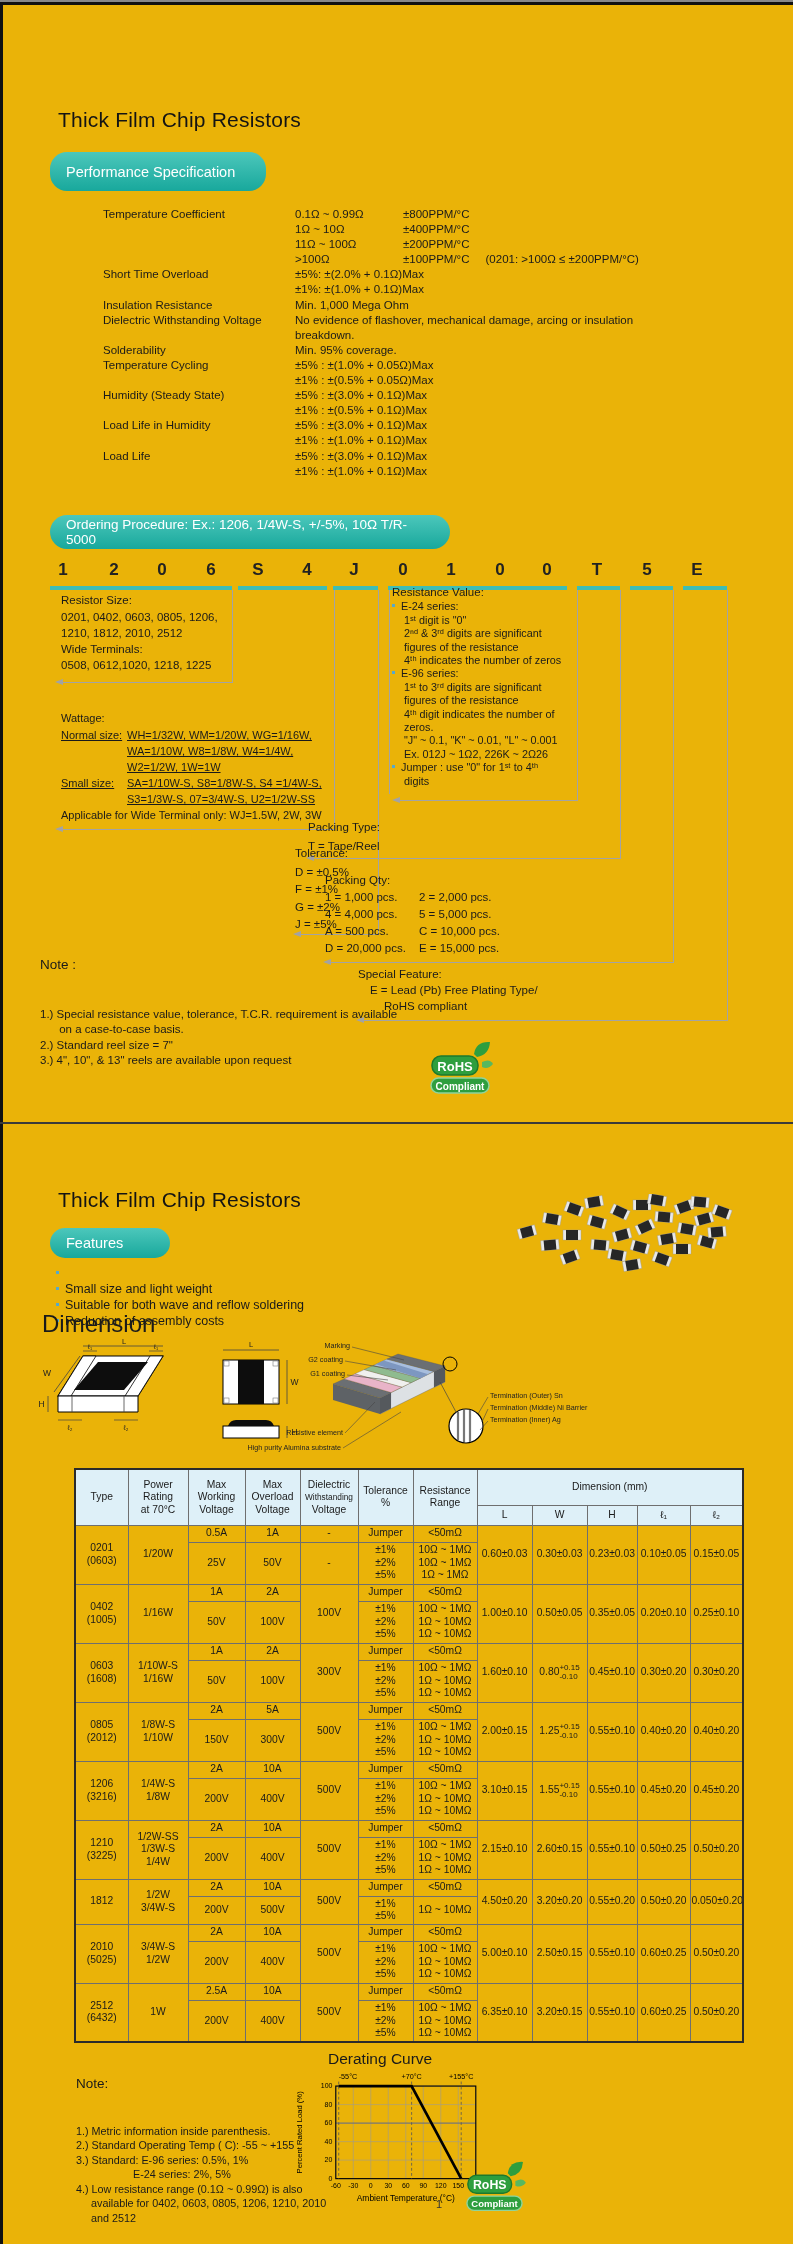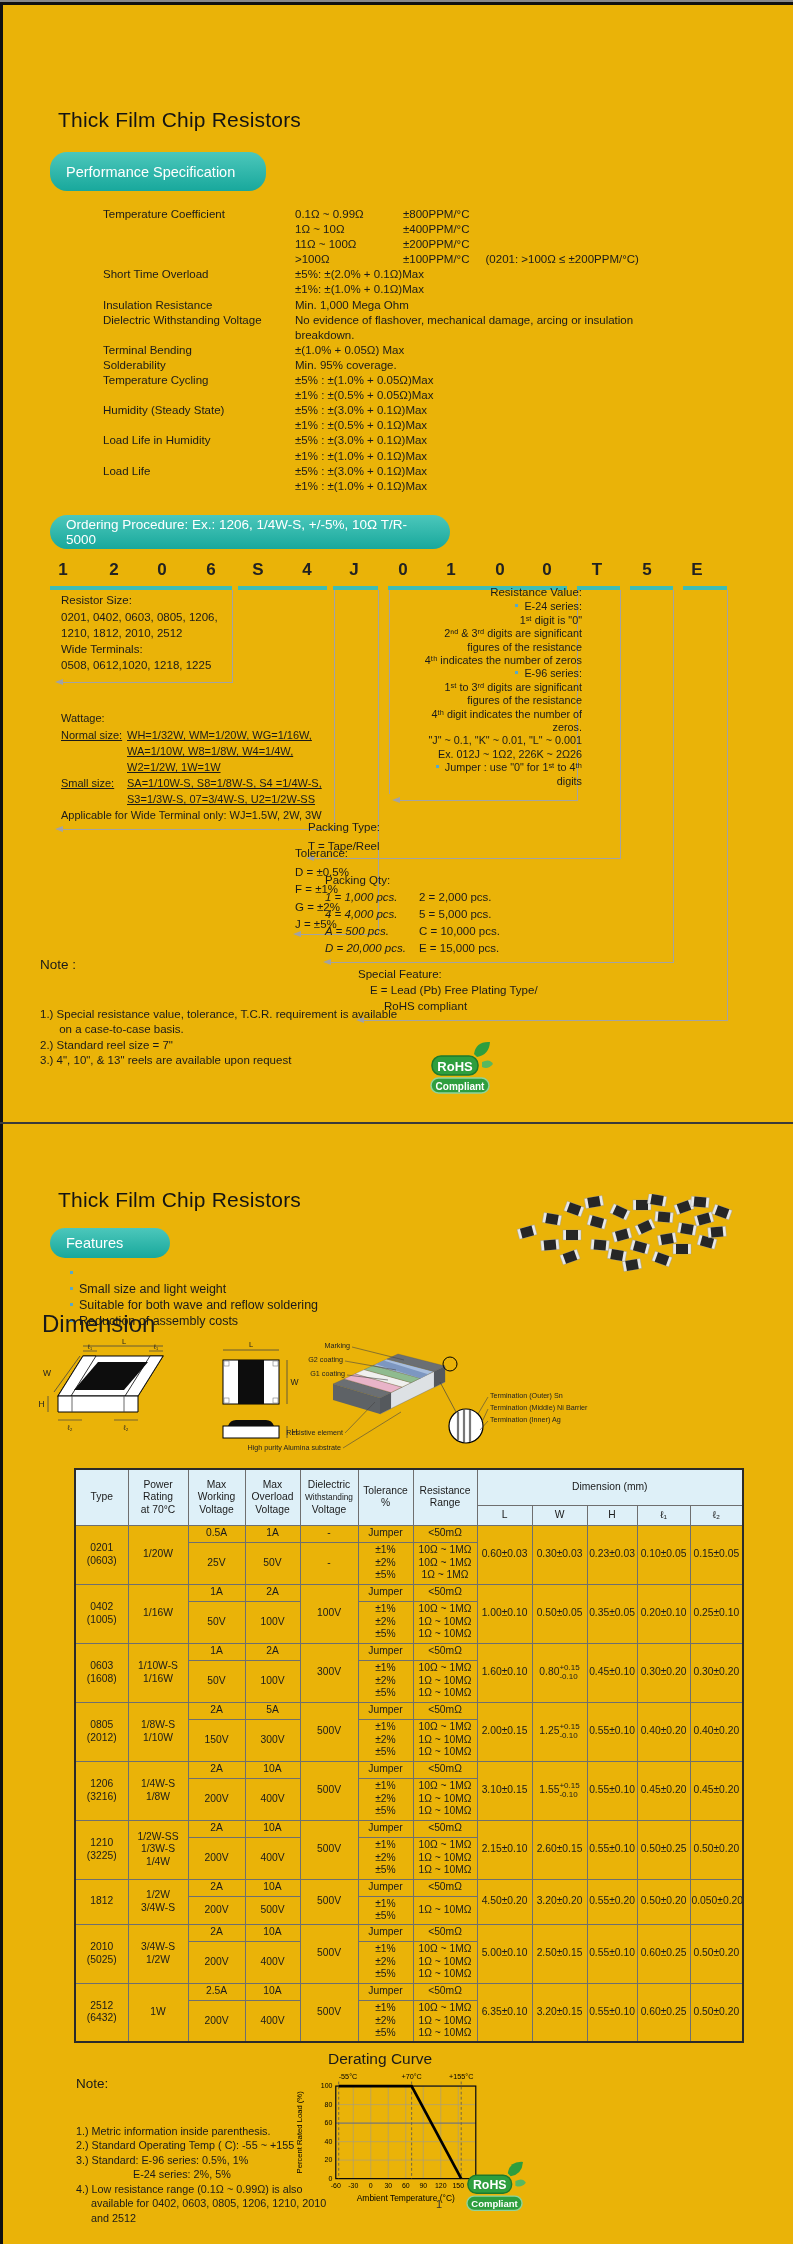--- a/index.html
+++ b/index.html
@@ -25,21 +25,21 @@
   .connline{position:absolute;border-right:1px solid #a3a3a3;border-bottom:1px solid #a3a3a3;}
   .connleft{position:absolute;border-left:1px solid #a3a3a3;}
   .arrowhead{position:absolute;width:0;height:0;border-top:3.5px solid transparent;
              border-bottom:3.5px solid transparent;border-right:8px solid #a3a3a3;}
   .obox{position:absolute;font-size:11.5px;line-height:16px;z-index:2;}
   .obox .t{margin-bottom:1px;}
   .wrow{display:flex;text-decoration:underline;}
   .wlab{width:66px;flex:none;}
   .bhead::before,.feat div::before{content:"";display:inline-block;width:3px;height:3px;background:#57a9c9;
      margin:0 6px 3px 0;}
-  .rv{font-size:10.8px;line-height:13.4px;text-align:right;}
+  .rv{font-size:10.8px;line-height:13.4px;}
   .rv .ind{margin-left:12px;}
   
   #dimtable{border-collapse:collapse;table-layout:fixed;}
   #dimtable td,#dimtable th{border:1px solid #6f6f6f;font-weight:normal;text-align:center;
       vertical-align:middle;padding:0 1px;font-size:10.3px;line-height:12.5px;overflow:hidden;}
   #dimtable{border:2px solid #2b2b2b;}
   #dimtable tr.h1 th,#dimtable tr.h2 th{background:#def0f8;}
   #dimtable tr.jr td{border-top:1.6px solid #3d3d3d;}
   #dimtable .small{font-size:8.3px;}
   .wtol{display:inline-block;vertical-align:middle;font-size:8px;line-height:8.5px;text-align:left;}
@@ -88,26 +88,20 @@
         </div>
       </div>
       <div class="srow">
         <div class="slabel">Dielectric Withstanding Voltage</div>
         <div class="svals">
           <div class="sval">No evidence of flashover, mechanical damage, arcing or insulation</div>
           <div class="sval">breakdown.</div>
         </div>
       </div>
       <div class="srow">
-        <div class="slabel">Terminal Bending</div>
-        <div class="svals">
-          <div class="sval">±(1.0% + 0.05Ω) Max</div>
-        </div>
-      </div>
-      <div class="srow">
         <div class="slabel">Solderability</div>
         <div class="svals">
           <div class="sval">Min. 95% coverage.</div>
         </div>
       </div>
       <div class="srow">
         <div class="slabel">Temperature Cycling</div>
         <div class="svals">
           <div class="sval">±5% : ±(1.0% + 0.05Ω)Max</div>
           <div class="sval">±1% : ±(0.5% + 0.05Ω)Max</div>
@@ -203,21 +197,21 @@
   </div>
 
   <div class="obox" style="left:308px;top:816px;line-height:19px;">
     <div>Packing Type:</div>
     <div>T = Tape/Reel</div>
   </div>
 
   <div class="obox" style="left:325px;top:870px;line-height:17px;">
     <div>Packing Qty:</div>
     <div style="display:flex;">
-      <div style="width:94px;font-style:italic;">
+      <div style="width:94px;">
           <div>1 = 1,000 pcs.</div>
           <div>4 = 4,000 pcs.</div>
           <div>A = 500 pcs.</div>
           <div>D = 20,000 pcs.</div>
         </div>
       <div>
           <div>2 = 2,000 pcs.</div>
           <div>5 = 5,000 pcs.</div>
           <div>C = 10,000 pcs.</div>
           <div>E = 15,000 pcs.</div>
@@ -242,21 +236,21 @@
       <path d="M52,22 Q60,18 63,24 Q58,30 52,27 Z" fill="#58b85f"></path>
       <rect x="2" y="16" width="46" height="19" rx="9" fill="#2e9e3e" stroke="#1d7a2c" stroke-width="1.5"></rect>
       <text x="25" y="30.5" text-anchor="middle" font-size="13" fill="#fff">RoHS</text>
       <rect x="1" y="38" width="58" height="15" rx="7.5" fill="#2e9e3e" stroke="#8fd49a" stroke-width="1.5"></rect>
       <text x="30" y="49.5" text-anchor="middle" font-size="10" fill="#fff">Compliant</text>
     </svg>
   </div>
 
   <div class="abs doc-title" style="left:58px;top:1186px;">Thick Film Chip Resistors</div>
   <div class="abs pill" style="left:50px;top:1226px;width:120px;height:30px;font-size:14.5px;">Features</div>
-  <div class="abs feat" style="left:70px;top:1263px;">
+  <div class="abs feat" style="left:56px;top:1263px;">
     <div class="feat">
         <div>Small size and light weight</div>
         <div>Suitable for both wave and reflow soldering</div>
         <div>Reduction of assembly costs</div>
       </div>
   </div>
 
   <svg class="abs" id="chips" style="left:512px;top:1192px;" width="240" height="95" viewBox="0 0 240 95">
       <g transform="translate(15,38) rotate(-15)">
         <rect x="-9" y="-5" width="18" height="10" fill="#e8e8e8" stroke="#999" stroke-width="0.4"></rect>

